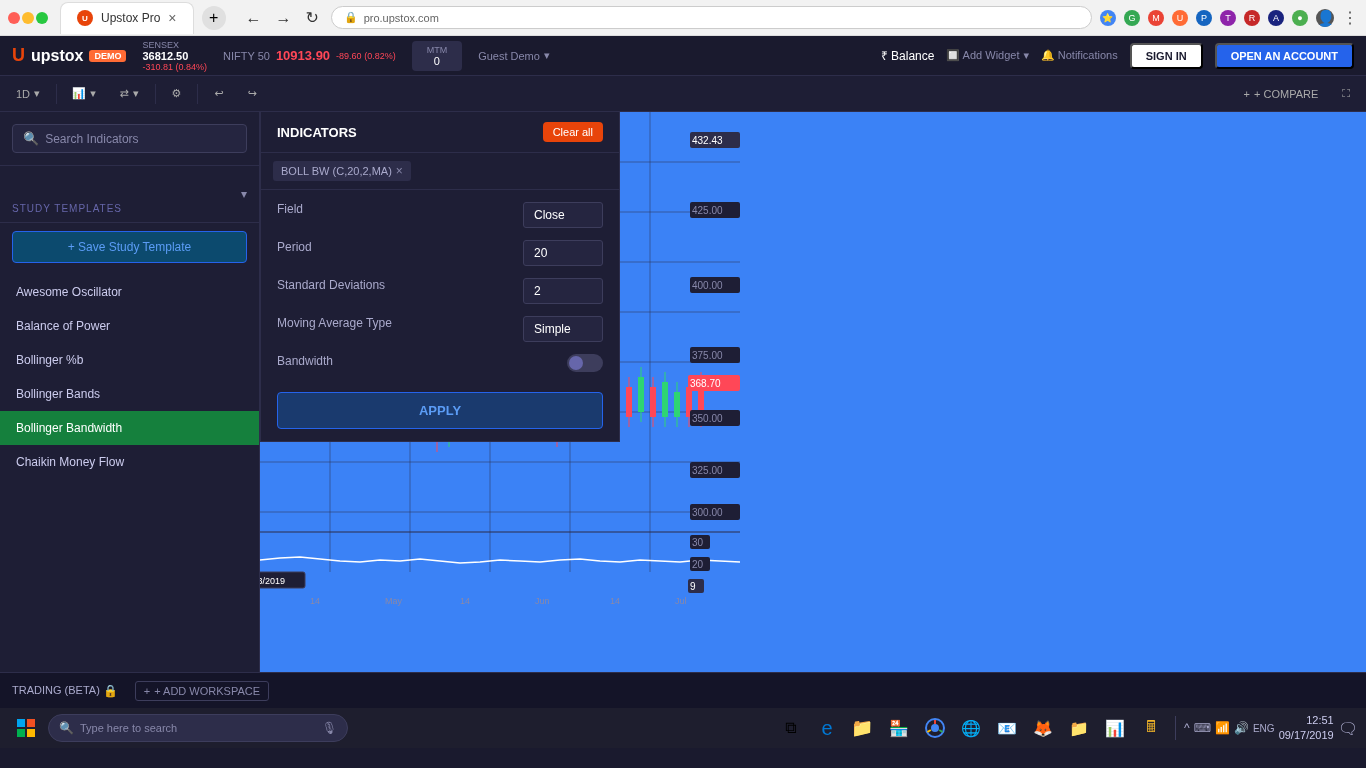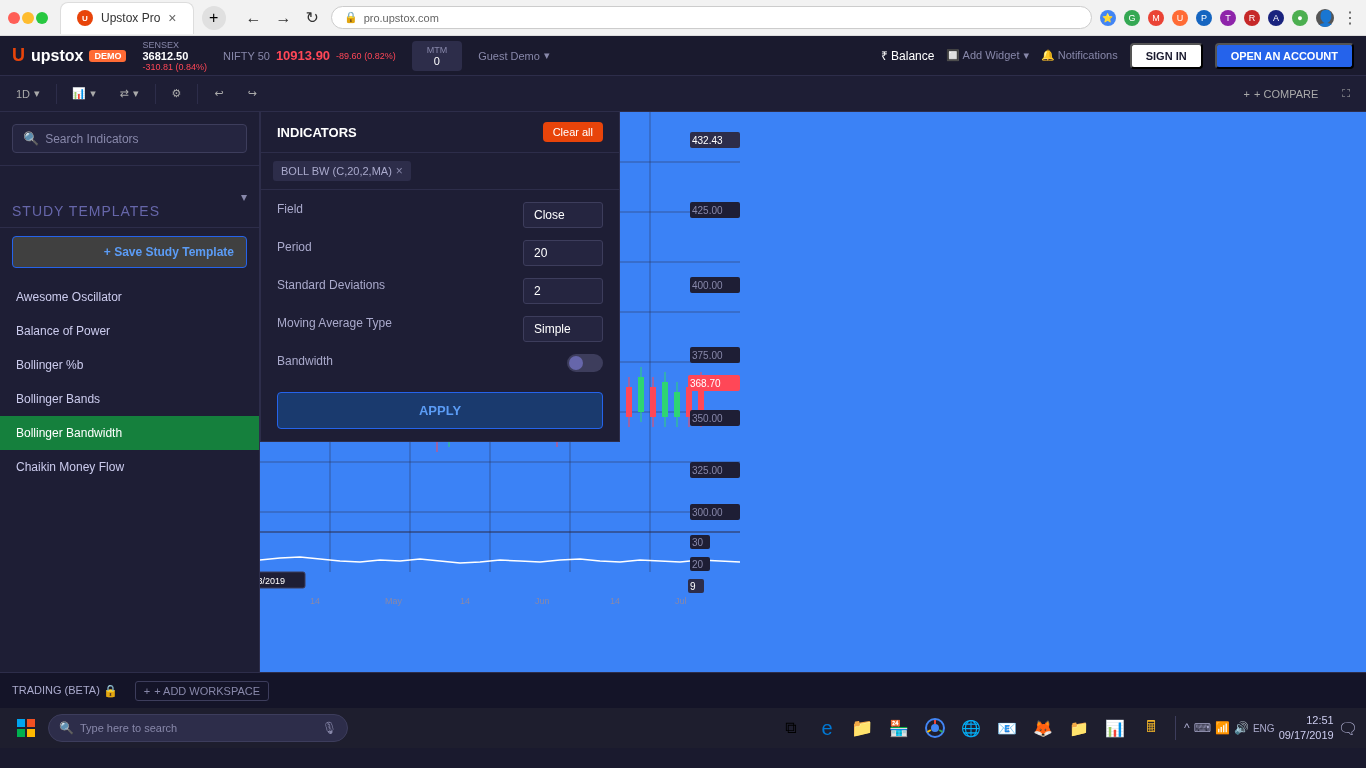--- a/index.html
+++ b/index.html
@@ -54,23 +54,23 @@
     .chart-area { flex: 1; position: relative; background: #3b82f6; overflow: hidden; }
 
     
     .indicator-panel { position: absolute; top: 0; left: 0; background: #1e1e35; width: 260px; height: 100%; border-right: 1px solid #2d2d4a; display: flex; flex-direction: column; z-index: 10; }
     .indicator-search { padding: 12px; border-bottom: 1px solid #2d2d4a; }
     .search-box { display: flex; align-items: center; background: #252540; border: 1px solid #3d3d5c; border-radius: 4px; padding: 6px 10px; gap: 6px; }
     .search-icon-svg { color: #8888aa; font-size: 13px; }
     .search-input { background: none; border: none; outline: none; color: white; font-size: 12px; width: 100%; }
     .search-input::placeholder { color: #8888aa; }
     .templates-row { padding: 8px 12px; border-bottom: 1px solid #2d2d4a; display: flex; align-items: center; gap: 4px; }
-    .templates-label { color: #6666aa; font-size: 14px; text-transform: uppercase; letter-spacing: 1px; flex: 1; margin-top: 29px; }
+    .templates-label { color: #6666aa; font-size: 10px; text-transform: uppercase; letter-spacing: 1px; flex: 1; margin-top: 29px; }
     .templates-dropdown { color: #8888aa; font-size: 12px; cursor: pointer; }
-    .save-template-btn { margin: 8px 12px; background: #404040; color: #5b9cf6; border: 1px solid #2563eb; border-radius: 4px; padding: 8px 12px; font-size: 12px; cursor: pointer; text-align: right; font-weight: 700; }
+    .save-template-btn { margin: 8px 12px; background: #0c4a6e; color: #5b9cf6; border: 1px solid #2563eb; border-radius: 4px; padding: 8px 12px; font-size: 12px; cursor: pointer; text-align: center; font-weight: 400; }
     .indicator-list { flex: 1; overflow-y: auto; padding: 4px 0; }
     .indicator-item { padding: 10px 16px; color: #ccccee; font-size: 12px; cursor: pointer; }
     .indicator-item.active { background: #15803d; color: white; }
 
     
     .settings-panel { position: absolute; top: 0; left: 260px; background: #1e1e35; width: 360px; height: auto; border: 1px solid #2d2d4a; border-top: none; z-index: 10; }
     .settings-header { display: flex; justify-content: space-between; align-items: center; padding: 10px 16px; border-bottom: 1px solid #2d2d4a; }
     .settings-title { color: white; font-size: 13px; font-weight: bold; }
     .clear-all-btn { background: #e8440a; color: white; border: none; border-radius: 4px; padding: 4px 10px; font-size: 11px; cursor: pointer; }
     .active-indicators { padding: 8px 12px; display: flex; align-items: center; gap: 6px; flex-wrap: wrap; border-bottom: 1px solid #2d2d4a; }

